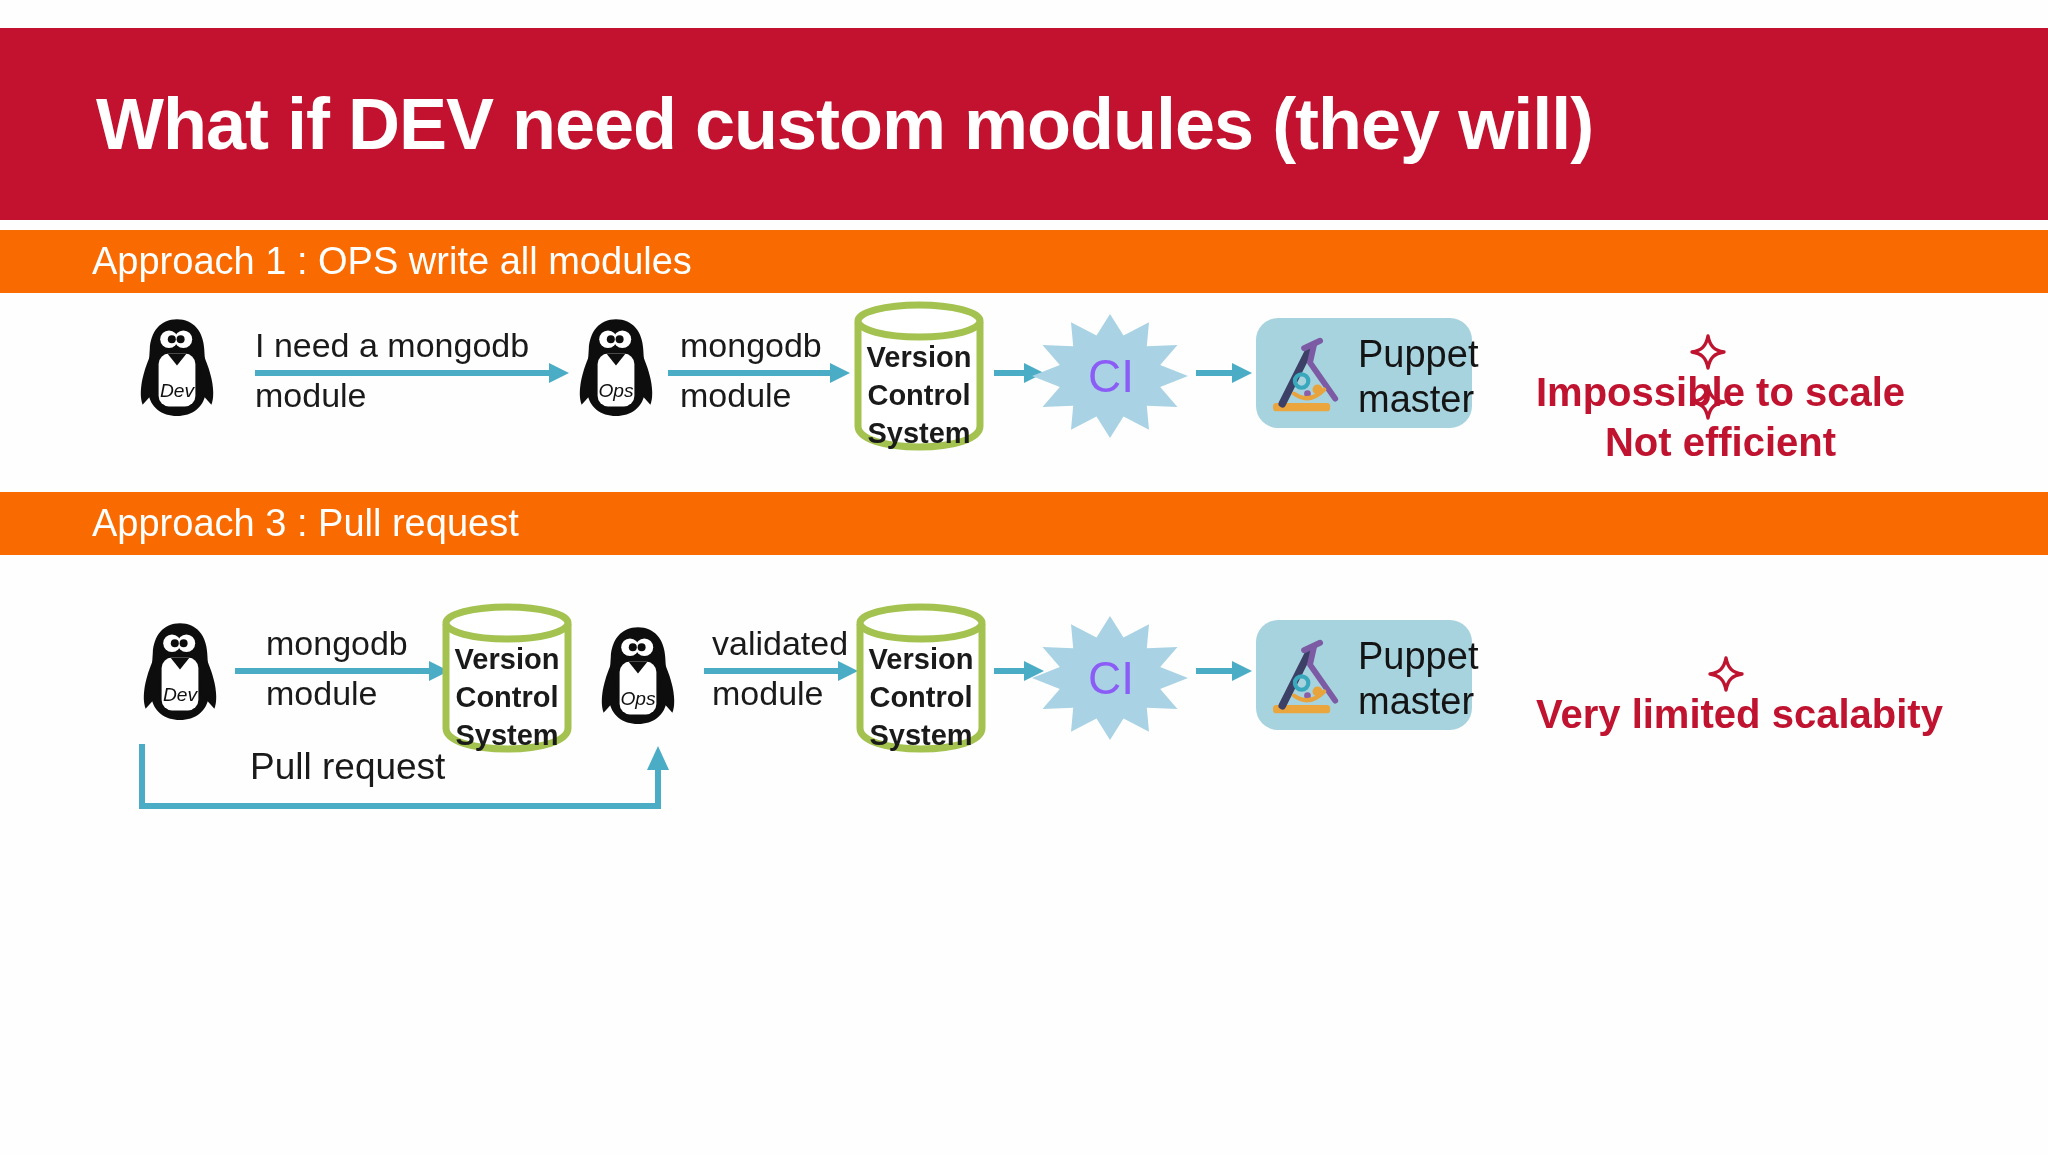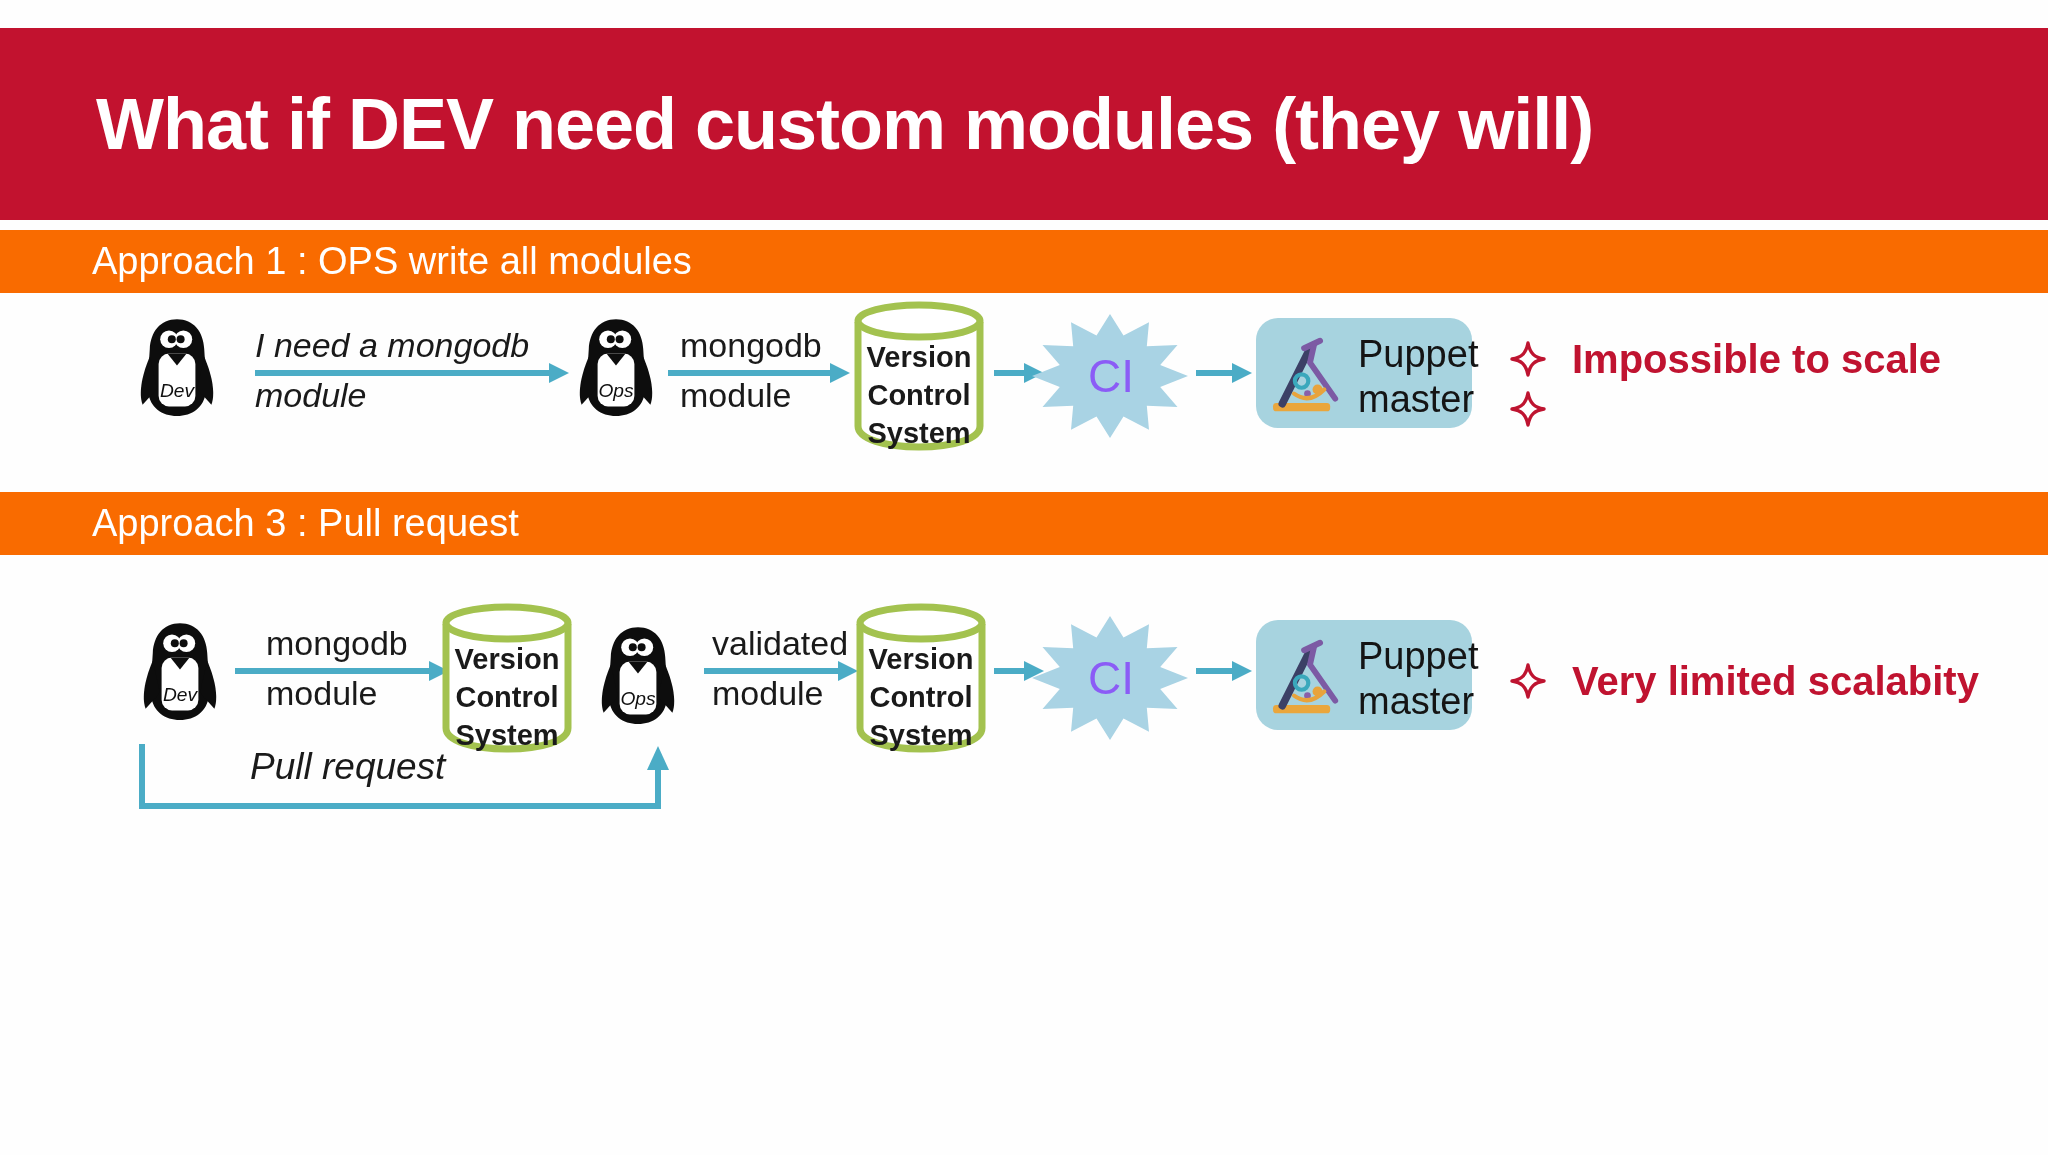--- a/index.html
+++ b/index.html
@@ -19,21 +19,21 @@
   .band2 { top:492px; }
 
   .abs { position:absolute; }
 
   
   .penguin { width:80px; height:124px; }
   .penguin svg { width:100%; height:100%; }
 
   
   .flow-text { font-size:34px; color:#1a1a1a; white-space:nowrap; line-height:1; }
-  .italic { font-style:italic; }
+  .italic { }
 
   
   .cylinder { width:138px; height:154px; }
   .cylinder svg { position:absolute; left:0; top:0; width:138px; height:154px; }
   .cyl-text { position:absolute; left:0; top:40px; width:138px; text-align:center;
               font-size:29px; font-weight:bold; color:#1a1a1a; line-height:38px; }
 
   
   .ci { width:160px; height:128px; }
   .ci svg { position:absolute; left:0; top:0; width:160px; height:128px; }
@@ -41,21 +41,21 @@
               display:flex; align-items:center; justify-content:center;
               font-size:46px; color:#8b5cf6; }
 
   
   .puppet { width:216px; height:110px; background:#a7d3df; border-radius:22px;
             display:flex; align-items:flex-end; padding:6px 6px 6px 12px; }
   .puppet .logo { width:84px; height:92px; flex:none; }
   .puppet .ptext { font-size:38px; color:#141414; line-height:45px; padding-left:6px; }
 
   
-  .issue-row { display:flex; align-items:center; height:50px; }
+  .issue-row { display:flex; align-items:center; height:50px;flex-direction:column; }
   .issue-row .star { width:36px; height:36px; flex:none; }
   .issue-row .issue-text { font-size:40px; font-weight:bold; color:#c01330;
                            padding-left:26px; white-space:nowrap; }
 
   .arrow { overflow:visible; }
 </style>
 </head>
 <body>
 
 <svg width="0" height="0" style="position:absolute">
@@ -170,20 +170,21 @@
     <div class="issue-row">
       <svg class="star" viewBox="0 0 36 36">
           <use href="#star4"></use>
         </svg>
       <span class="issue-text">Impossible to scale</span>
     </div>
     <div class="issue-row">
       <svg class="star" viewBox="0 0 36 36">
           <use href="#star4"></use>
         </svg>
+      <span class="issue-text">Not efficient</span>
     </div>
   </div>
 
   <div class="band band2">
     <div class="band-label">Approach 3 : Pull request</div>
   </div>
 
   <div class="abs penguin" style="left:140px; top:610px;">
     <svg viewBox="0 0 100 128">
         <use href="#tux"></use>

